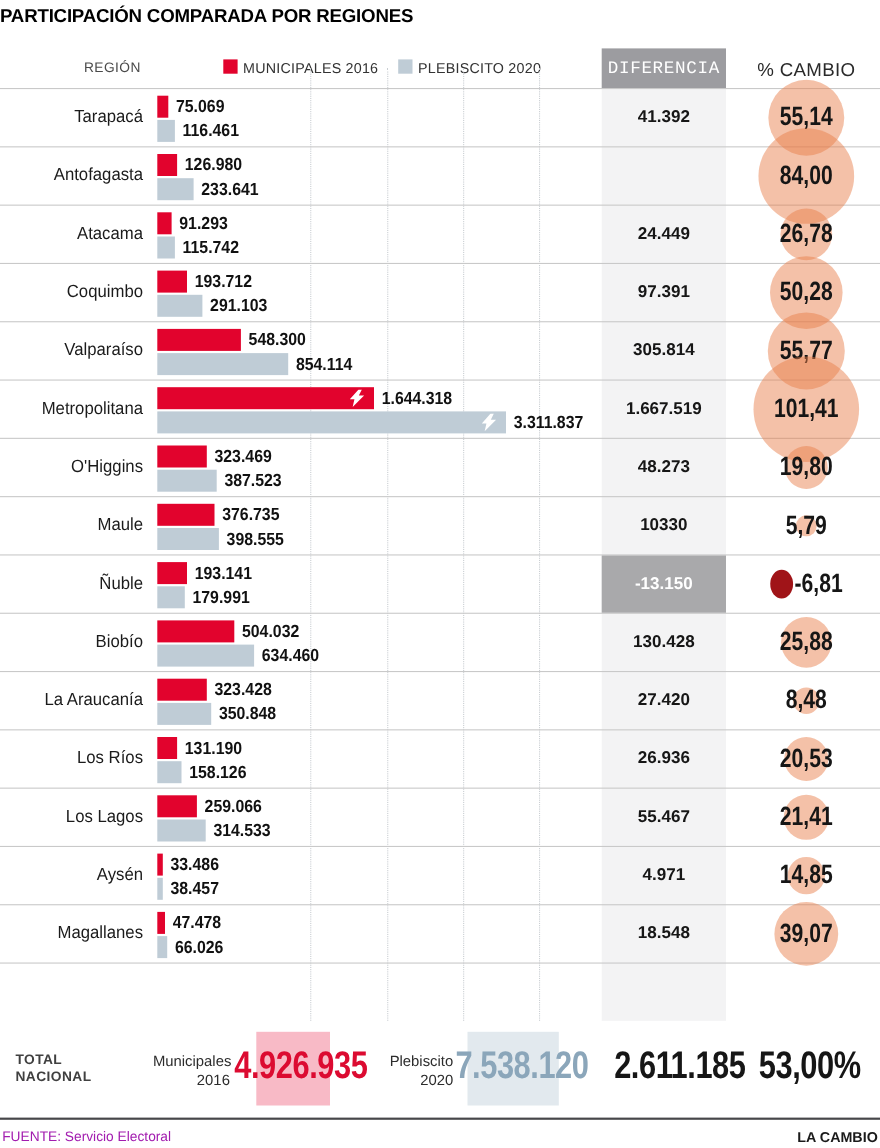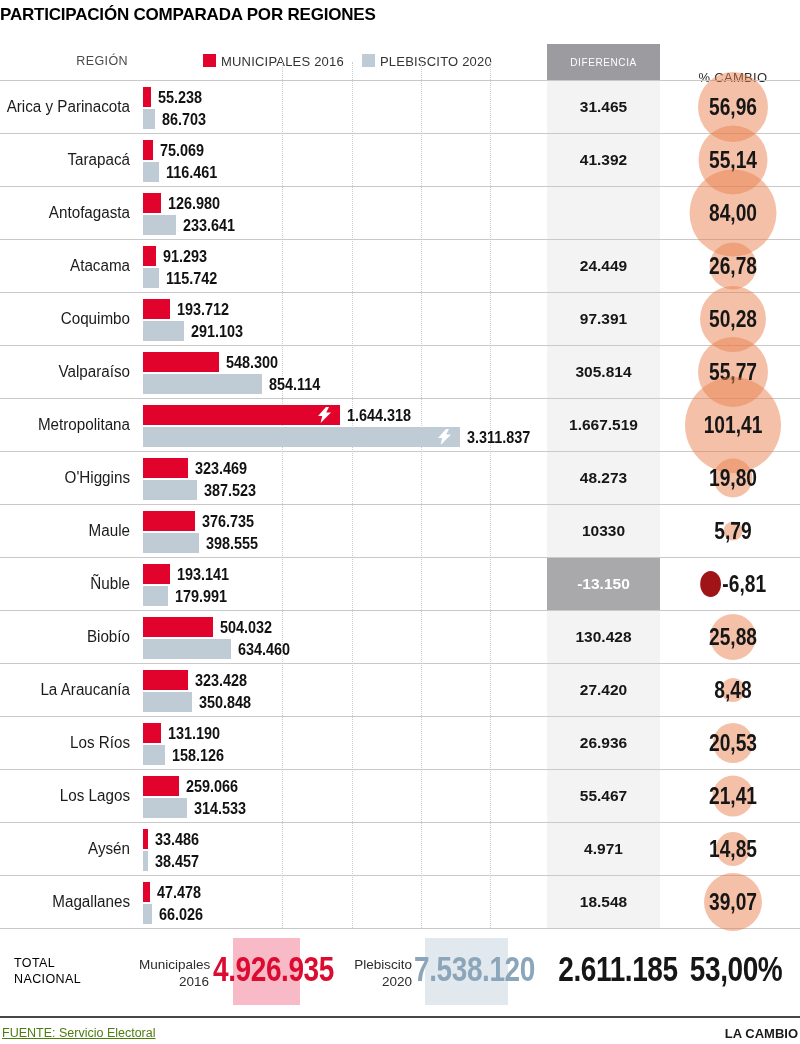--- a/index.html
+++ b/index.html
@@ -5,22 +5,22 @@
   html,body{margin:0;padding:0;background:#fff;}
   .wrap{position:relative;width:800px;height:1044px;background:#fff;
         font-family:"Liberation Sans",sans-serif;color:#1b1b1b;overflow:hidden;}
   .abs{position:absolute;}
   .title{left:0;top:5px;font-size:17px;font-weight:800;letter-spacing:-0.2px;color:#000;}
   
   .col-region{left:0;top:54px;width:128px;text-align:right;font-size:12.5px;color:#4a4a4a;letter-spacing:0.4px;}
   .sw{width:13px;height:13px;top:54px;}
   .legend-lb{top:54px;font-size:13px;color:#333;letter-spacing:0.2px;}
   .dif-head{left:547px;top:44px;width:113px;height:36px;background:#9c9ca0;color:#fff;
-            display:flex;align-items:center;justify-content:center;font-size:10px;letter-spacing:0.6px;}
-  .cam-head{left:679px;top:54px;width:108px;text-align:center;font-size:13px;color:#2a2a2a;letter-spacing:0.3px;margin-top:16px;}
+            display:flex;align-items:center;justify-content:center;font-size:16px;letter-spacing:0.6px;font-family:Liberation Mono, monospace;}
+  .cam-head{left:679px;top:54px;width:108px;text-align:center;font-size:17px;color:#2a2a2a;letter-spacing:0.3px;}
   
   .gridline{top:62px;height:866px;width:0;border-left:1px dotted #c9ced2;}
   .difbg{left:547px;top:80px;width:113px;height:848px;background:#f3f3f4;}
   #rows{left:0;top:80px;width:800px;border-top:1px solid #c9c9c9;}
   .row{position:relative;width:800px;height:52px;border-bottom:1px solid #c9c9c9;}
   .rlabel{position:absolute;left:0;top:0;width:130px;height:52px;display:flex;align-items:center;
           justify-content:flex-end;font-size:16px;color:#1b1b1b;transform:scaleX(0.95);transform-origin:100% 50%;}
   .bar{position:absolute;height:20px;}
   .bar-m{top:6px;} .bar-p{top:28px;}
   .blabel{position:absolute;font-size:16px;font-weight:bold;color:#111;white-space:nowrap;
@@ -30,37 +30,37 @@
   .dcell{position:absolute;left:547px;top:0;width:113px;height:52px;display:flex;align-items:center;
          justify-content:center;font-size:15.5px;font-weight:bold;color:#161616;}
   .dcell.neg{background:#a9a9ab;color:#fff;}
   .ccell{position:absolute;left:679px;top:0;width:108px;height:52px;}
   .circle{position:absolute;border-radius:50%;left:50%;top:50%;transform:translate(-50%,-50%);opacity:0.48;}
   .cval{position:absolute;left:0;top:0;width:108px;height:52px;display:flex;align-items:center;
         justify-content:center;font-size:24px;font-weight:800;color:#161616;
         transform:scaleX(0.8);transform-origin:50% 50%;white-space:nowrap;}
   .negdot{width:26px;height:26px;border-radius:50%;margin-right:2px;flex:0 0 auto;}
   
-  .tot-head{left:14px;top:956px;width:80px;font-size:12.5px;font-weight:normal;color:#000000;
+  .tot-head{left:14px;top:956px;width:80px;font-size:12.5px;font-weight:bold;color:#404040;
             letter-spacing:0.4px;line-height:1.25;}
   .tot-lb{font-size:13.5px;color:#2c2c2c;line-height:1.25;text-align:left;}
   .tot-lb.m{left:139px;top:957px;width:70px;text-align:right;}
   .tot-lb.p{left:352px;top:957px;width:60px;text-align:right;}
   .hl{top:938px;height:67px;}
   .hl.m{left:233px;width:67px;background:#f8bac6;}
   .hl.p{left:425px;width:83px;background:#e2e9ee;}
   .bignum{top:949px;font-size:35px;font-weight:800;letter-spacing:-0.5px;white-space:nowrap;z-index:2;
           transform:scaleX(0.8);transform-origin:0 50%;}
   .bignum.m{left:213px;color:#dc0b31;}
   .bignum.p{left:414px;color:#8ba6ba;}
   .bignum.c{left:547px;width:113px;text-align:center;color:#161616;transform-origin:50% 50%;}
   .bignum.pc{left:679px;width:108px;text-align:center;color:#161616;transform-origin:50% 50%;}
   
   .frule{left:0;top:1016px;width:800px;height:2px;background:#47474a;}
-  .fsrc{left:2px;top:1026px;font-size:12.5px;color:#4d7c0f;text-decoration:underline;}
+  .fsrc{left:2px;top:1026px;font-size:12.5px;color:#a21caf;}
   .fbrand{right:2px;top:1026px;font-size:13px;font-weight:800;color:#1a1a1a;}
 </style>
 </head>
 <body>
 
 <div class="wrap">
 
   <div class="abs title">PARTICIPACIÓN COMPARADA POR REGIONES</div>
 
   <div class="abs col-region">REGIÓN</div>
@@ -73,32 +73,20 @@
 
   <div class="abs difbg"></div>
   <div id="grid">
       <div class="abs gridline" style="left: 282px;"></div>
       <div class="abs gridline" style="left: 352px;"></div>
       <div class="abs gridline" style="left: 421px;"></div>
       <div class="abs gridline" style="left: 490px;"></div>
     </div>
 
   <div class="abs" id="rows">
-    <div class="row">
-      <div class="rlabel">Arica y Parinacota</div>
-      <div class="bar bar-m" style="left: 143px; width: 8px; background: rgb(226, 3, 45);"></div>
-      <div class="blabel blabel-m" style="left: 158px;">55.238</div>
-      <div class="bar bar-p" style="left: 143px; width: 12px; background: rgb(191, 204, 214);"></div>
-      <div class="blabel blabel-p" style="left: 162px;">86.703</div>
-      <div class="dcell">31.465</div>
-      <div class="ccell">
-        <div class="circle" style="width: 70px; height: 70px; background: rgb(232, 126, 74);"></div>
-        <div class="cval">56,96</div>
-      </div>
-    </div>
 
     <div class="row">
       <div class="rlabel">Tarapacá</div>
       <div class="bar bar-m" style="left: 143px; width: 10px; background: rgb(226, 3, 45);"></div>
       <div class="blabel blabel-m" style="left: 160px;">75.069</div>
       <div class="bar bar-p" style="left: 143px; width: 16px; background: rgb(191, 204, 214);"></div>
       <div class="blabel blabel-p" style="left: 166px;">116.461</div>
       <div class="dcell">41.392</div>
       <div class="ccell">
         <div class="circle" style="width: 69px; height: 69px; background: rgb(232, 126, 74);"></div>

